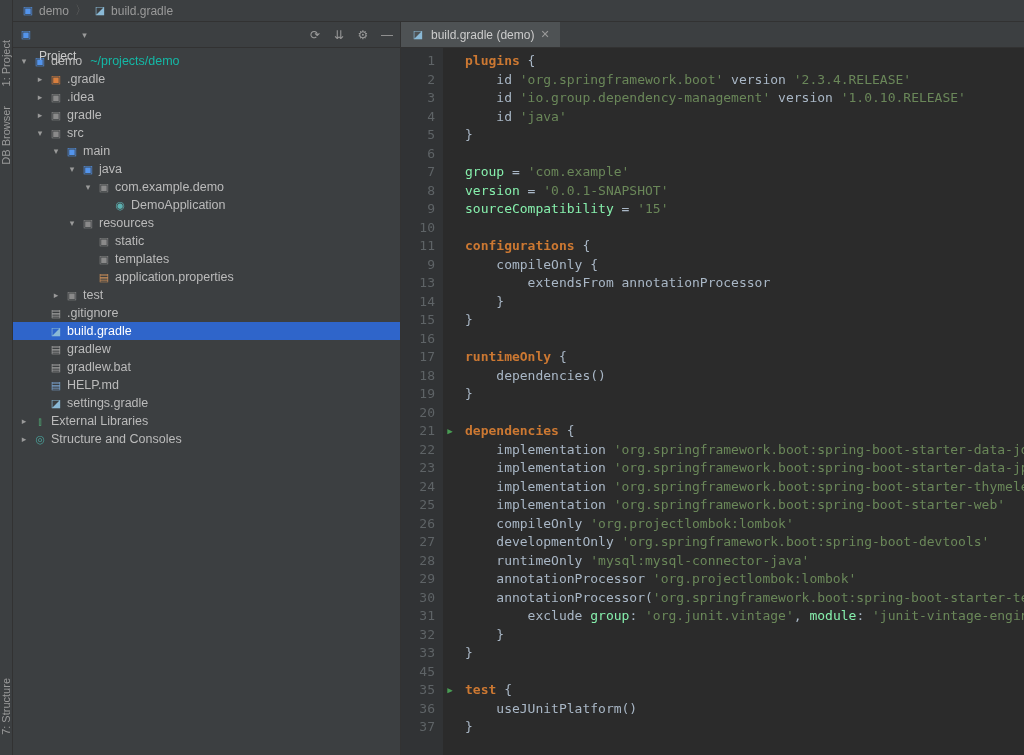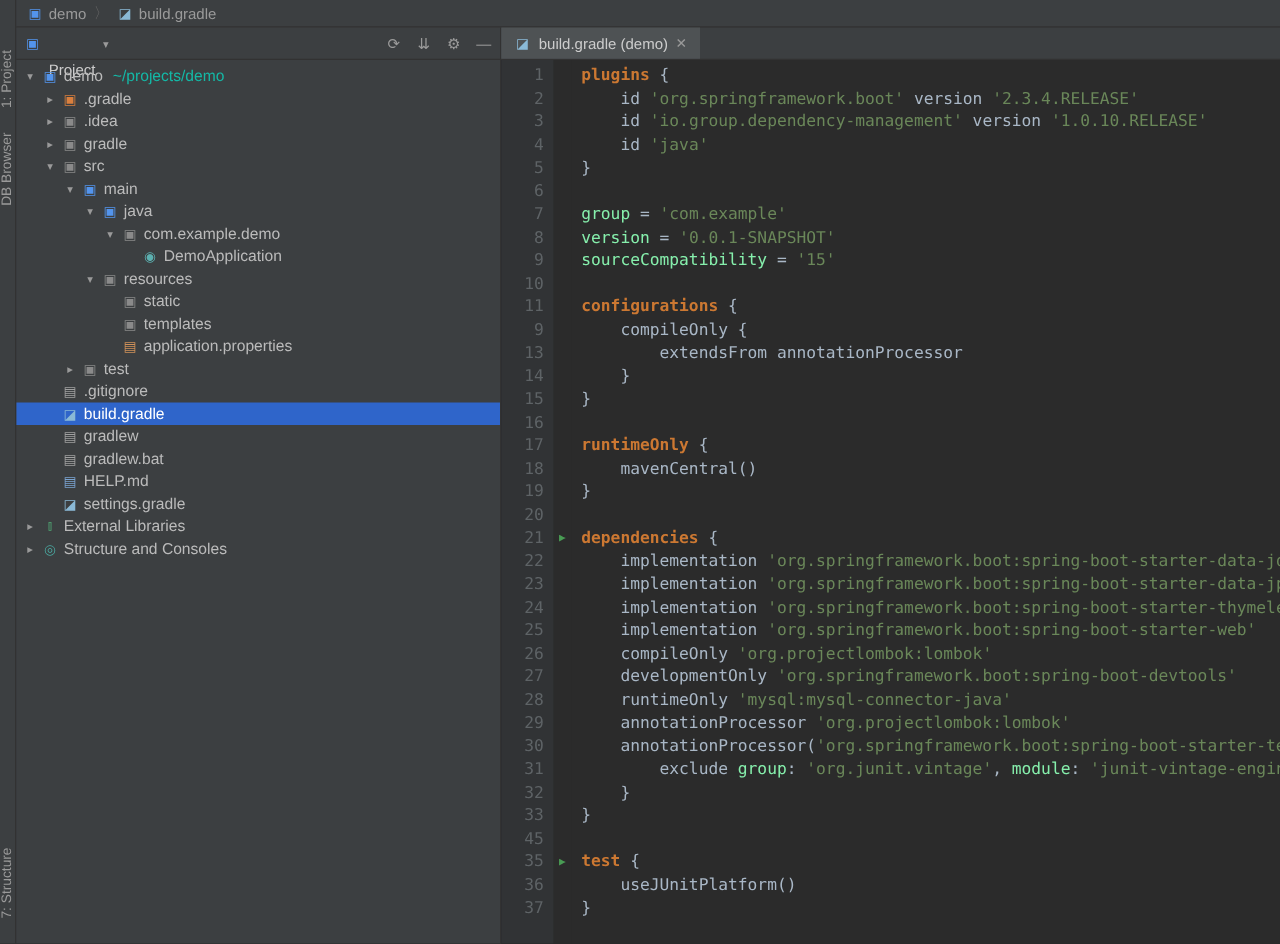--- a/index.html
+++ b/index.html
@@ -416,21 +416,21 @@
             <div class="line"><span class="id">version</span><span> = </span><span class="str">'0.0.1-SNAPSHOT'</span></div>
             <div class="line"><span class="id">sourceCompatibility</span><span> = </span><span class="str">'15'</span></div>
             <div class="line"><span></span></div>
             <div class="line"><span class="kw">configurations</span><span> {</span></div>
             <div class="line"><span>    compileOnly {</span></div>
             <div class="line"><span>        extendsFrom annotationProcessor</span></div>
             <div class="line"><span>    }</span></div>
             <div class="line"><span>}</span></div>
             <div class="line"><span></span></div>
             <div class="line"><span class="kw">runtimeOnly</span><span> {</span></div>
-            <div class="line"><span>    mavenCentral()</span></div>
+            <div class="line"><span>    dependencies()</span></div>
             <div class="line"><span>}</span></div>
             <div class="line"><span></span></div>
             <div class="line"><span class="kw">dependencies</span><span> {</span></div>
             <div class="line"><span>    implementation </span><span class="str">'org.springframework.boot:spring-boot-starter-data-jdbc'</span></div>
             <div class="line"><span>    implementation </span><span class="str">'org.springframework.boot:spring-boot-starter-data-jpa'</span></div>
             <div class="line"><span>    implementation </span><span class="str">'org.springframework.boot:spring-boot-starter-thymeleaf'</span></div>
             <div class="line"><span>    implementation </span><span class="str">'org.springframework.boot:spring-boot-starter-web'</span></div>
             <div class="line"><span>    compileOnly </span><span class="str">'org.projectlombok:lombok'</span></div>
             <div class="line"><span>    developmentOnly </span><span class="str">'org.springframework.boot:spring-boot-devtools'</span></div>
             <div class="line"><span>    runtimeOnly </span><span class="str">'mysql:mysql-connector-java'</span></div>

